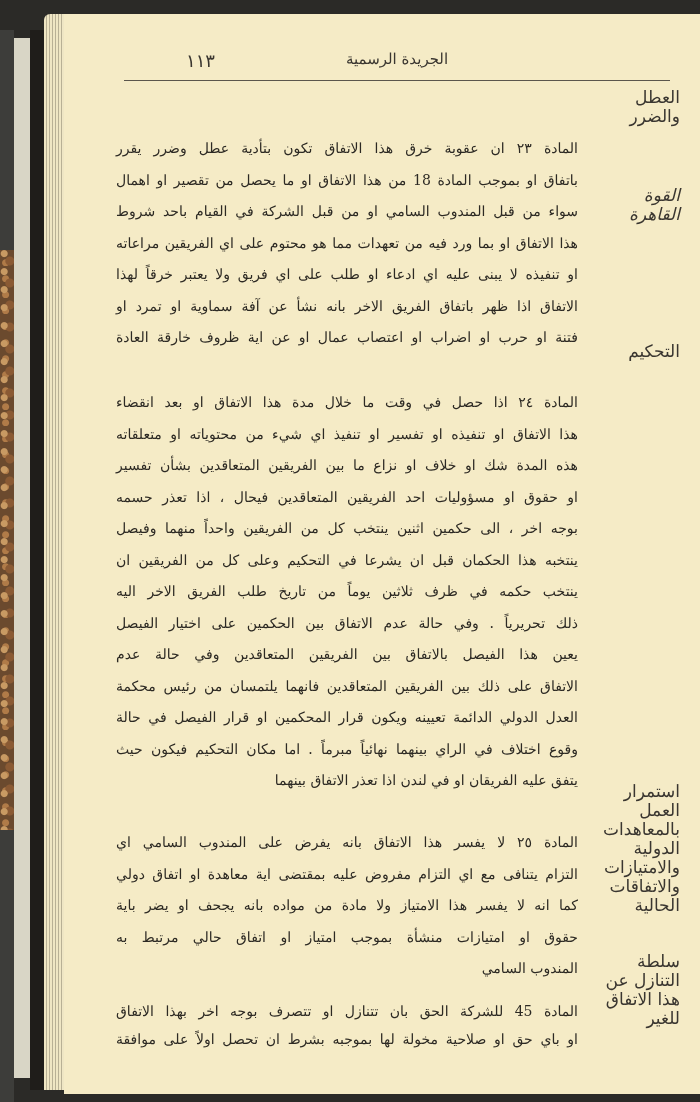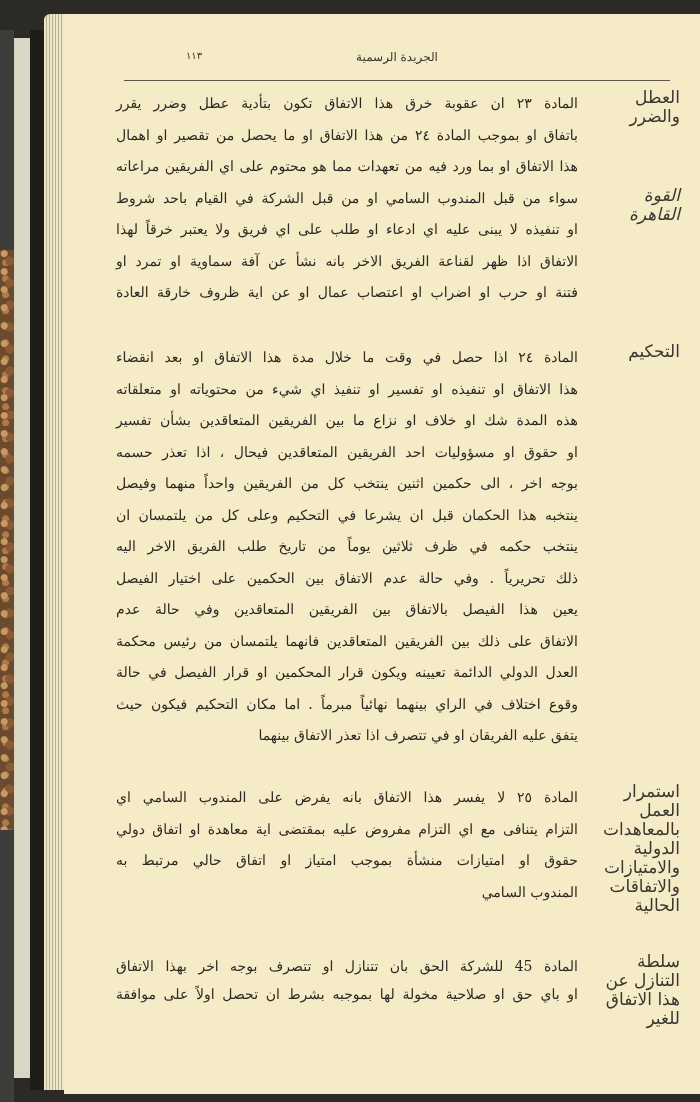--- a/index.html
+++ b/index.html
@@ -35,42 +35,42 @@
     border-radius: 6px 0 0 0;
   }
   .page {
     position: absolute; left: 64px; top: 14px; width: 636px; height: 1080px;
     background: #f5ebc6;
   }
   .running-head {
     position: absolute; top: 36px; left: 60px; right: 30px; height: 24px;
   }
   .page-number {
-    position: absolute; left: 62px; top: 0; font-size: 10px; color: #3a3630;
+    position: absolute; left: 62px; top: 0; font-size: 18px; color: #3a3630;
   }
   .journal-title {
     position: absolute; left: 0; right: 0; top: 0; text-align: center;
-    font-size: 12px; color: #3a3630; direction: rtl;
+    font-size: 15px; color: #3a3630; direction: rtl;
   }
   .head-rule {
     position: absolute; top: 66px; left: 60px; right: 30px; height: 1px;
     background: #5b564c;
   }
   .article {
     position: absolute; left: 52px; right: 20px;
     direction: rtl;
   }
   .margin-note {
     position: absolute; right: 0; top: 0; width: 84px;
     font-size: 17px; line-height: 19px; color: #3a3630; text-align: right;
   }
   .body-text {
     margin-right: 102px;
     font-size: 14px; line-height: 31.5px; color: #2c2923;
-    text-align: justify; text-align-last: right;
+    text-align: justify; text-align-last: right; margin-top: 45px;
   }
   .body-text .line { display: block; white-space: nowrap; text-align: justify; text-align-last: justify; }
   .body-text .line.last { text-align-last: right; }
 </style>
 </head>
 <body>
 
 <div class="binding-left"></div>
 <div class="binding-marble"></div>
 <div class="back-page"></div>
@@ -86,60 +86,61 @@
 
   <div class="article" style="top:74px;">
     <div class="margin-note">
       <div>العطل والضرر</div>
     </div>
     <div class="margin-note" style="top:98px;font-style:italic;">
       <div>القوة القاهرة</div>
     </div>
     <div class="body-text">
       <span class="line">المادة ٢٣   ان عقوبة خرق هذا الاتفاق تكون بتأدية عطل وضرر يقرر</span>
-      <span class="line">باتفاق او بموجب المادة ٢٤ من هذا الاتفاق او ما يحصل من تقصير او اهمال</span>
+      <span class="line">باتفاق او بموجب المادة 18 من هذا الاتفاق او ما يحصل من تقصير او اهمال</span>
+      <span class="line">سواء من قبل المندوب السامي او من قبل الشركة في القيام باحد شروط</span>
       <span class="line">هذا الاتفاق او بما ورد فيه من تعهدات مما هو محتوم على اي الفريقين مراعاته</span>
-      <span class="line">سواء من قبل المندوب السامي او من قبل الشركة في القيام باحد شروط</span>
       <span class="line">او تنفيذه لا يبنى عليه اي ادعاء او طلب على اي فريق ولا يعتبر خرقاً لهذا</span>
-      <span class="line">الاتفاق اذا ظهر لقناعة الفريق الاخر بانه نشأ عن آفة سماوية او تمرد او</span>
+      <span class="line">الاتفاق اذا ظهر باتفاق الفريق الاخر بانه نشأ عن آفة سماوية او تمرد او</span>
       <span class="line">فتنة او حرب او اضراب او اعتصاب عمال او عن اية ظروف خارقة العادة</span>
     </div>
   </div>
 
   <div class="article" style="top:328px;">
     <div class="margin-note">
       <div>التحكيم</div>
     </div>
     <div class="body-text">
       <span class="line">المادة ٢٤   اذا حصل في وقت ما خلال مدة هذا الاتفاق او بعد انقضاء</span>
       <span class="line">هذا الاتفاق او تنفيذه او تفسير او تنفيذ اي شيء من محتوياته او متعلقاته</span>
       <span class="line">هذه المدة شك او خلاف او نزاع ما بين الفريقين المتعاقدين بشأن تفسير</span>
       <span class="line">او حقوق او مسؤوليات احد الفريقين المتعاقدين فيحال ، اذا تعذر حسمه</span>
       <span class="line">بوجه اخر ، الى حكمين اثنين ينتخب كل من الفريقين واحداً منهما وفيصل</span>
-      <span class="line">ينتخبه هذا الحكمان قبل ان يشرعا في التحكيم وعلى كل من يلتمسان ان</span>
+      <span class="line">ينتخبه هذا الحكمان قبل ان يشرعا في التحكيم وعلى كل من الفريقين ان</span>
       <span class="line">ينتخب حكمه في ظرف ثلاثين يوماً من تاريخ طلب الفريق الاخر اليه</span>
       <span class="line">ذلك تحريرياً . وفي حالة عدم الاتفاق بين الحكمين على اختيار الفيصل</span>
       <span class="line">يعين هذا الفيصل بالاتفاق بين الفريقين المتعاقدين وفي حالة عدم</span>
       <span class="line">الاتفاق على ذلك بين الفريقين المتعاقدين فانهما يلتمسان من رئيس محكمة</span>
       <span class="line">العدل الدولي الدائمة تعيينه ويكون قرار المحكمين او قرار الفيصل في حالة</span>
       <span class="line">وقوع اختلاف في الراي بينهما نهائياً مبرماً . اما مكان التحكيم فيكون حيث</span>
-      <span class="line last">يتفق عليه الفريقان او في تتصرف اذا تعذر الاتفاق بينهما</span>
+      <span class="line last">يتفق عليه الفريقان او في لندن اذا تعذر الاتفاق بينهما</span>
     </div>
   </div>
 
   <div class="article" style="top:768px;">
     <div class="margin-note">
       <div>استمرار العمل</div>
       <div>بالمعاهدات الدولية</div>
       <div>والامتيازات</div>
       <div>والاتفاقات الحالية</div>
     </div>
     <div class="body-text">
       <span class="line">المادة ٢٥   لا يفسر هذا الاتفاق بانه يفرض على المندوب السامي اي</span>
       <span class="line">التزام يتنافى مع اي التزام مفروض عليه بمقتضى اية معاهدة او اتفاق دولي</span>
+      <span class="line">كما انه لا يفسر هذا الامتياز ولا مادة من مواده بانه يجحف او يضر باية</span>
       <span class="line">حقوق او امتيازات منشأة بموجب امتياز او اتفاق حالي مرتبط به</span>
       <span class="line last">المندوب السامي</span>
     </div>
   </div>
 
   <div class="article" style="top:938px;">
     <div class="margin-note">
       <div>سلطة التنازل عن</div>
       <div>هذا الاتفاق للغير</div>
     </div>

